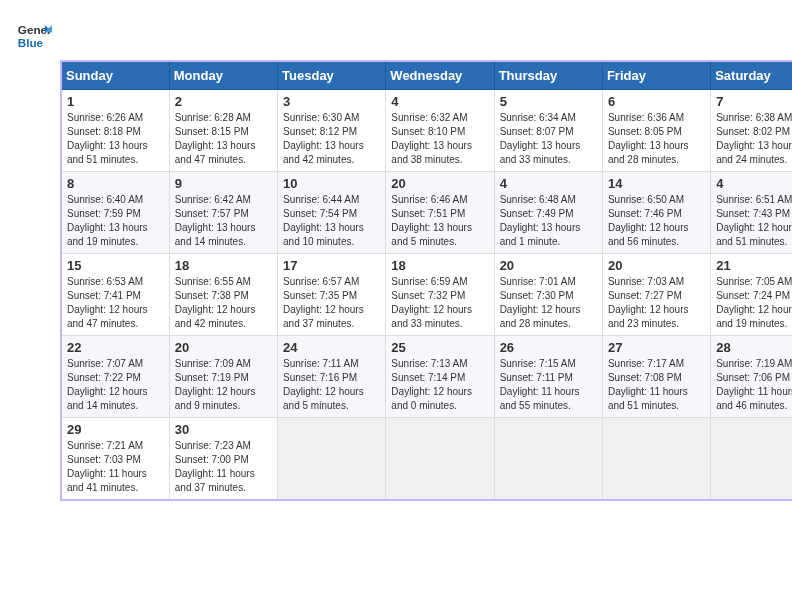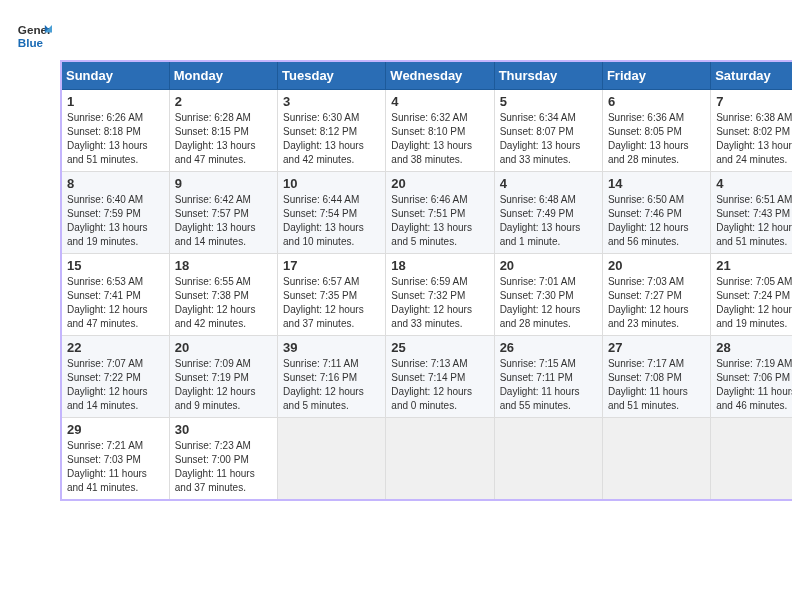--- a/index.html
+++ b/index.html
@@ -204,21 +204,21 @@
       <tr>
         <td>
           <span class="day-num">22</span>
           <div class="day-info">Sunrise: 7:07 AM<br>Sunset: 7:22 PM<br>Daylight: 12 hours<br>and 14 minutes.</div>
         </td>
         <td>
           <span class="day-num">20</span>
           <div class="day-info">Sunrise: 7:09 AM<br>Sunset: 7:19 PM<br>Daylight: 12 hours<br>and 9 minutes.</div>
         </td>
         <td>
-          <span class="day-num">39</span>
+          <span class="day-num">24</span>
           <div class="day-info">Sunrise: 7:11 AM<br>Sunset: 7:16 PM<br>Daylight: 12 hours<br>and 5 minutes.</div>
         </td>
         <td>
           <span class="day-num">25</span>
           <div class="day-info">Sunrise: 7:13 AM<br>Sunset: 7:14 PM<br>Daylight: 12 hours<br>and 0 minutes.</div>
         </td>
         <td>
           <span class="day-num">26</span>
           <div class="day-info">Sunrise: 7:15 AM<br>Sunset: 7:11 PM<br>Daylight: 11 hours<br>and 55 minutes.</div>
         </td>

